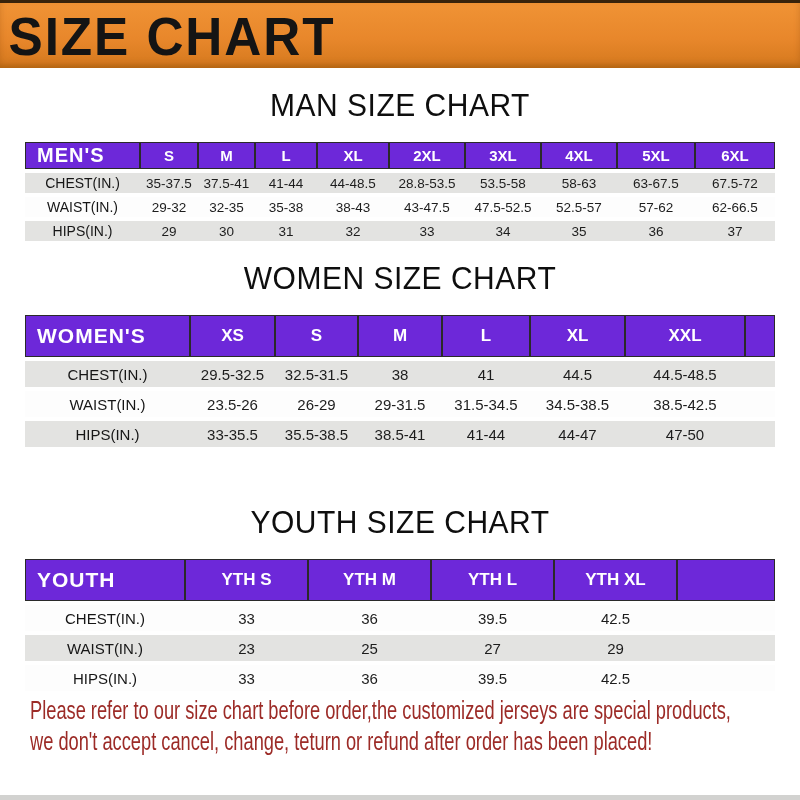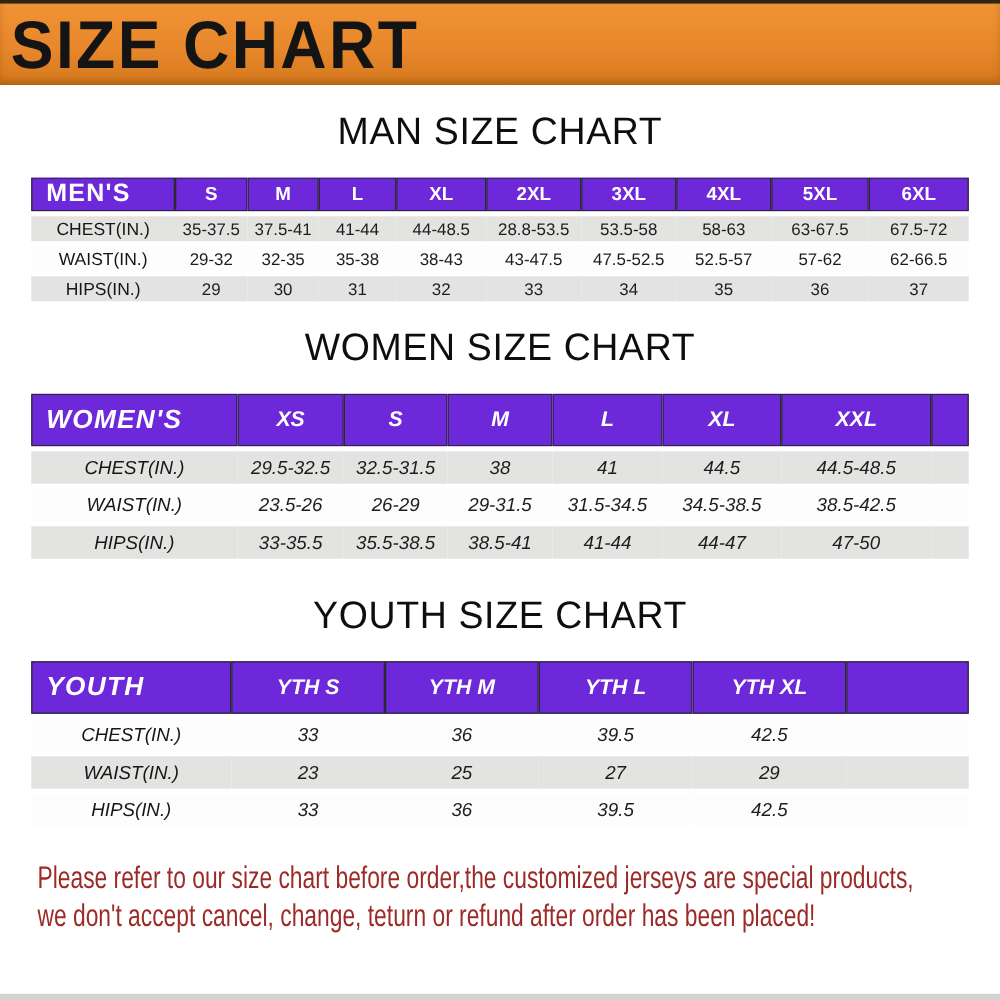--- a/index.html
+++ b/index.html
@@ -39,31 +39,31 @@
     text-align: center;
     font-size: 30px;
     font-weight: normal;
     color: #0e0e0e;
     letter-spacing: 0.5px;
     line-height: 36px;
     transform: scaleY(1.02);
   }
   .h-men   { margin-top: 20px; }
   .h-women { margin-top: 16px; }
-  .h-youth { margin-top: 24px; }
+  .h-youth { margin-top: 54px; }
   
   table.size-table {
     width: 750px;
     margin: 14px auto 0 auto;
     border-collapse: separate;
     border-spacing: 0 4px;
     table-layout: fixed;
   }
   table.men { margin-top: 14px; }
-  table.women, table.youth { margin-top: 14px; font-style: italic; }
+  table.women, table.youth { margin-top: 14px; }
   .size-table th, .size-table td {
     padding: 0;
     overflow: hidden;
     white-space: nowrap;
     text-align: center;
     vertical-align: middle;
   }
   tr.hdr th {
     background: #6d28d9;
     color: #ffffff;
@@ -85,21 +85,21 @@
     font-size: 13.5px;
     color: #1d1d1d;
   }
   .size-table td.lbl { font-size: 14px; color: #161616; }
   table.tall td { height: 26px; font-size: 15px; }
   table.tall td.lbl { font-size: 15px; }
   tr.gray td  { background: #e3e3e1; }
   tr.white td { background: #fdfdfd; }
   
   .note {
-    margin: 22px 0 0 30px;
+    margin: 0 0 0 30px;
   }
   .note-line {
     color: #9c2b27;
     font-size: 25px;
     line-height: 31px;
     white-space: nowrap;
     transform: scaleX(0.73);
     transform-origin: 0 50%;
   }
   .bottom-strip {

